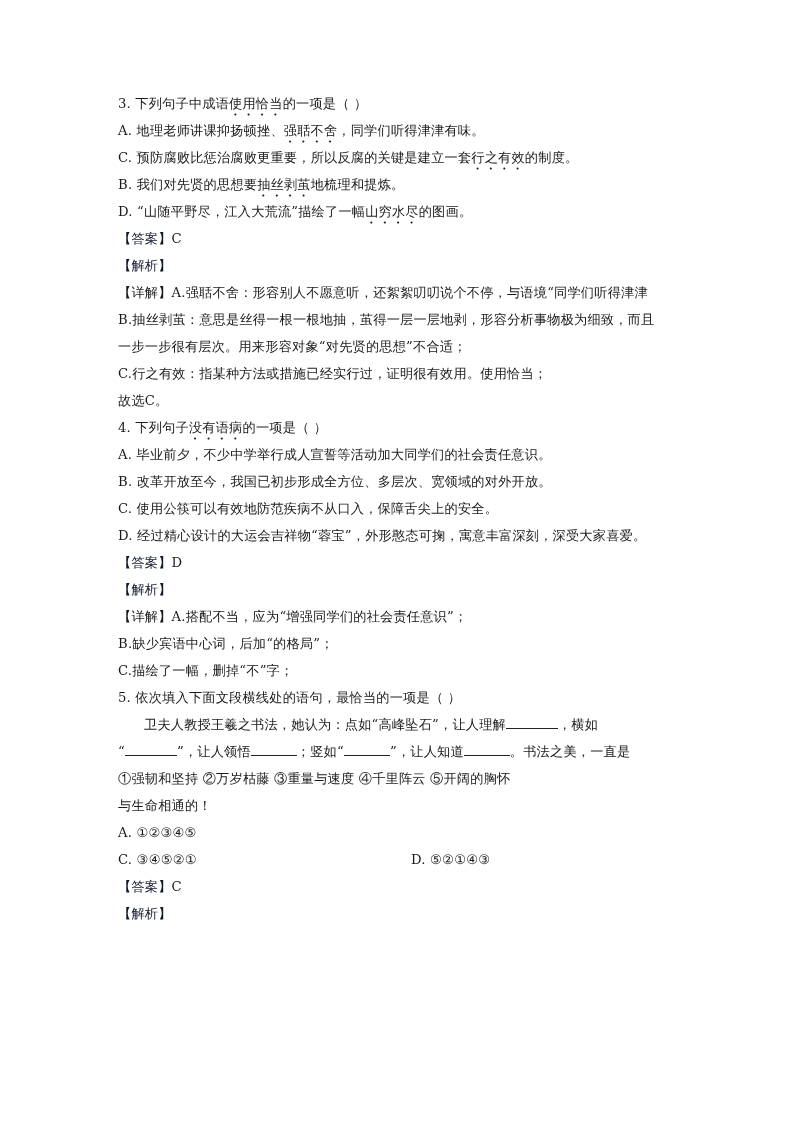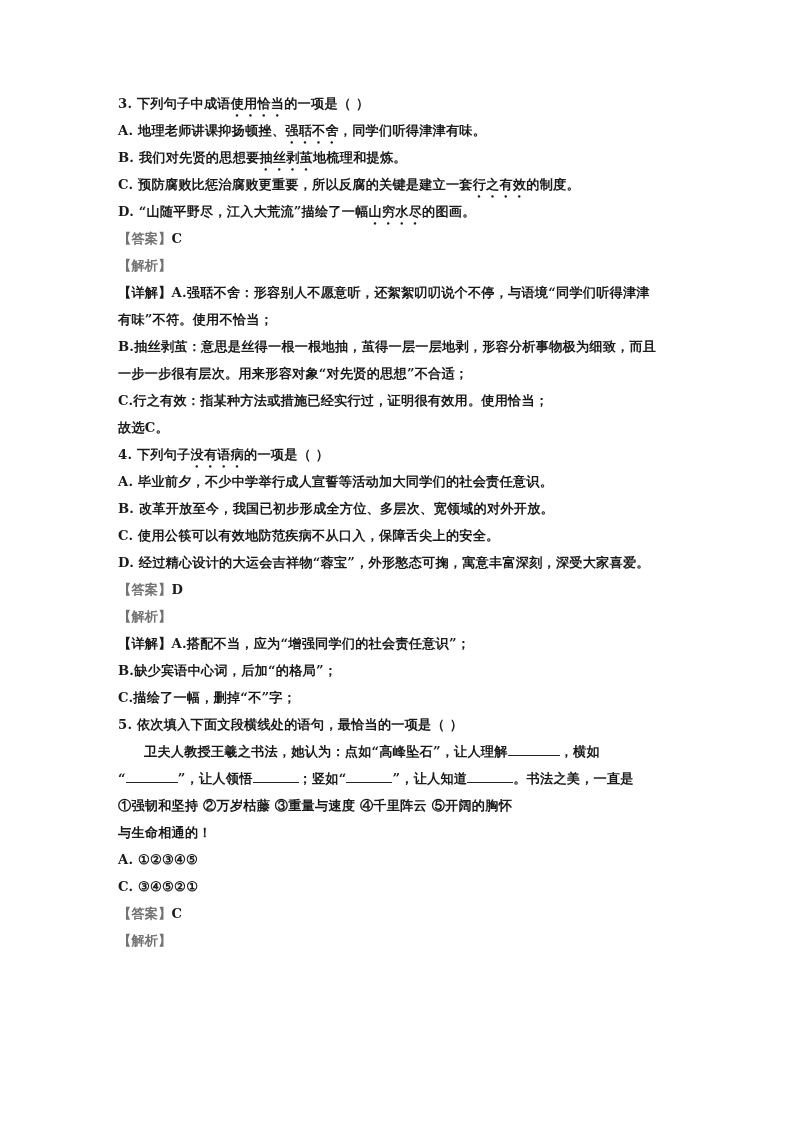--- a/index.html
+++ b/index.html
@@ -1,41 +1,40 @@
 <!DOCTYPE html>
 <html><head>
 <meta charset="utf-8">
 <style>
   html, body { margin:0; padding:0; background:#ffffff; }
   body { width:793px; height:1122px; position:relative; overflow:hidden;
          font-family:"DejaVu Serif","Liberation Serif",serif; color:#1a1a1a; }
-  .page { position:absolute; left:118px; top:90px; width:570px;font-weight:bold; }
+  .page { position:absolute; left:118px; top:90px; width:570px; }
   .line { height:27px; line-height:27px; font-size:13.2px; white-space:nowrap; letter-spacing:0.2px; }
   .indent { padding-left:26px; }
-  .tag { color:#737373; }
+  .tag { color:#0f172a; }
   .em { text-emphasis: filled dot; -webkit-text-emphasis: filled dot; text-emphasis-position: under; -webkit-text-emphasis-position: under; }
   .blank { display:inline-block; border-bottom:1px solid #222; height:14px; vertical-align:baseline; }
   .w55 { width:52px; } .w48 { width:46px; }
   .opt-row { display:flex;gap:16px; }
   .opt-row .col { width:326px; }
 </style>
 </head>
 <body>
 
 <div class="page">
 
   <div class="line"><span>3. 下列句子中成语</span><span class="em">使用恰当</span><span>的一项是（    ）</span></div>
   <div class="line"><span>A.  地理老师讲课抑扬顿挫、</span><span class="em">强聒不舍</span><span>，同学们听得津津有味。</span></div>
+  <div class="line"><span>C.  预防腐败比惩治腐败更重要，所以反腐的关键是建立一套</span><span class="em">行之有效</span><span>的制度。</span></div>
   <div class="line"><span>B.  我们对先贤的思想要</span><span class="em">抽丝剥茧</span><span>地梳理和提炼。</span></div>
-  <div class="line"><span>C.  预防腐败比惩治腐败更重要，所以反腐的关键是建立一套</span><span class="em">行之有效</span><span>的制度。</span></div>
   <div class="line"><span>D.  “山随平野尽，江入大荒流”描绘了一幅</span><span class="em">山穷水尽</span><span>的图画。</span></div>
   <div class="line"><span class="tag">【答案】</span><span>C</span></div>
   <div class="line"><span class="tag">【解析】</span></div>
   <div class="line"><span>【详解】</span><span>A.强聒不舍：形容别人不愿意听，还絮絮叨叨说个不停，与语境“同学们听得津津</span></div>
-  <div class="line">有味”不符。使用不恰当；</div>
   <div class="line">B.抽丝剥茧：意思是丝得一根一根地抽，茧得一层一层地剥，形容分析事物极为细致，而且</div>
   <div class="line">一步一步很有层次。用来形容对象“对先贤的思想”不合适；</div>
   <div class="line">C.行之有效：指某种方法或措施已经实行过，证明很有效用。使用恰当；</div>
   <div class="line">故选C。</div>
 
   <div class="line"><span>4. 下列句子</span><span class="em">没有语病</span><span>的一项是（    ）</span></div>
   <div class="line">A.  毕业前夕，不少中学举行成人宣誓等活动加大同学们的社会责任意识。</div>
   <div class="line">B.  改革开放至今，我国已初步形成全方位、多层次、宽领域的对外开放。</div>
   <div class="line">C.  使用公筷可以有效地防范疾病不从口入，保障舌尖上的安全。</div>
   <div class="line">D.  经过精心设计的大运会吉祥物“蓉宝”，外形憨态可掬，寓意丰富深刻，深受大家喜爱。</div>
@@ -48,17 +47,18 @@
   <div class="line">5. 依次填入下面文段横线处的语句，最恰当的一项是（    ）</div>
   <div class="line indent"><span>卫夫人教授王羲之书法，她认为：点如“高峰坠石”，让人理解</span><span class="blank w55"></span><span>，横如</span></div>
   <div class="line"><span>“</span><span class="blank w55"></span><span>”，让人领悟</span><span class="blank w48"></span><span>；竖如“</span><span class="blank w48"></span><span>”，让人知道</span><span class="blank w48"></span><span>。书法之美，一直是</span></div>
   <div class="line">①强韧和坚持   ②万岁枯藤   ③重量与速度   ④千里阵云   ⑤开阔的胸怀</div>
   <div class="line">与生命相通的！</div>
   <div class="line opt-row">
     <span class="col">A.  ①②③④⑤</span>
   </div>
   <div class="line opt-row">
     <span class="col">C.  ③④⑤②①</span>
+    <span class="col">D.  ⑤②①④③</span>
   </div>
   <div class="line"><span class="tag">【答案】</span><span>C</span></div>
   <div class="line"><span class="tag">【解析】</span></div>
 
 </div>
 
 </body></html>

